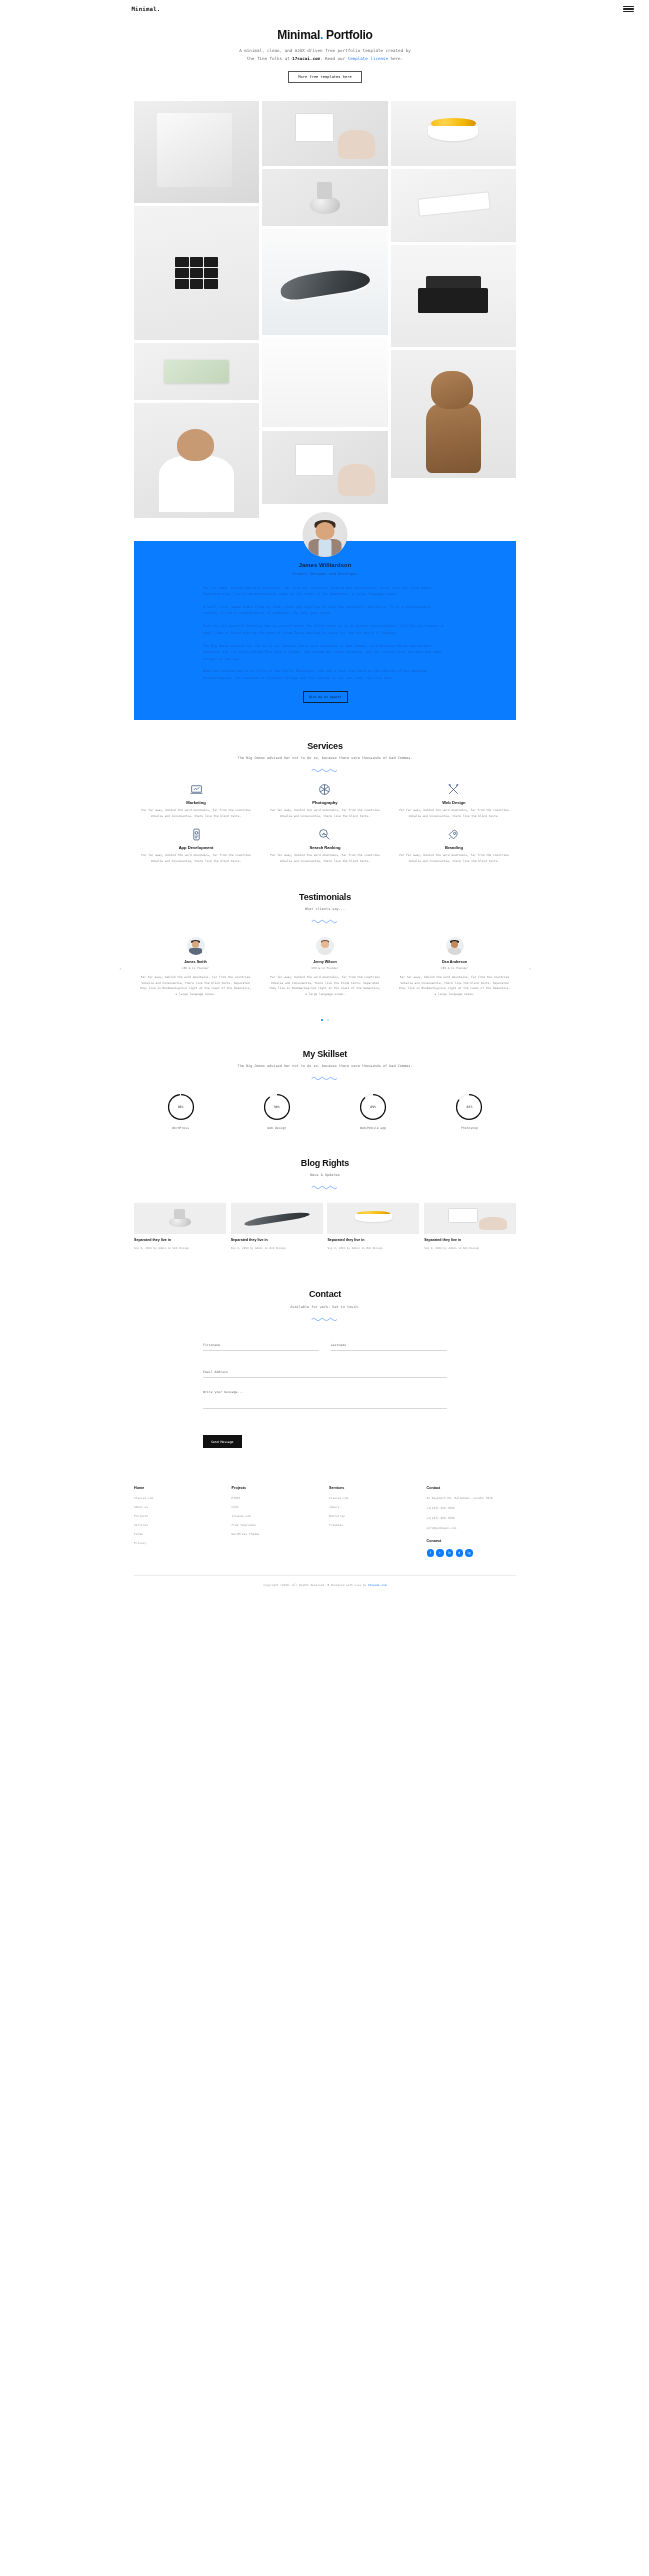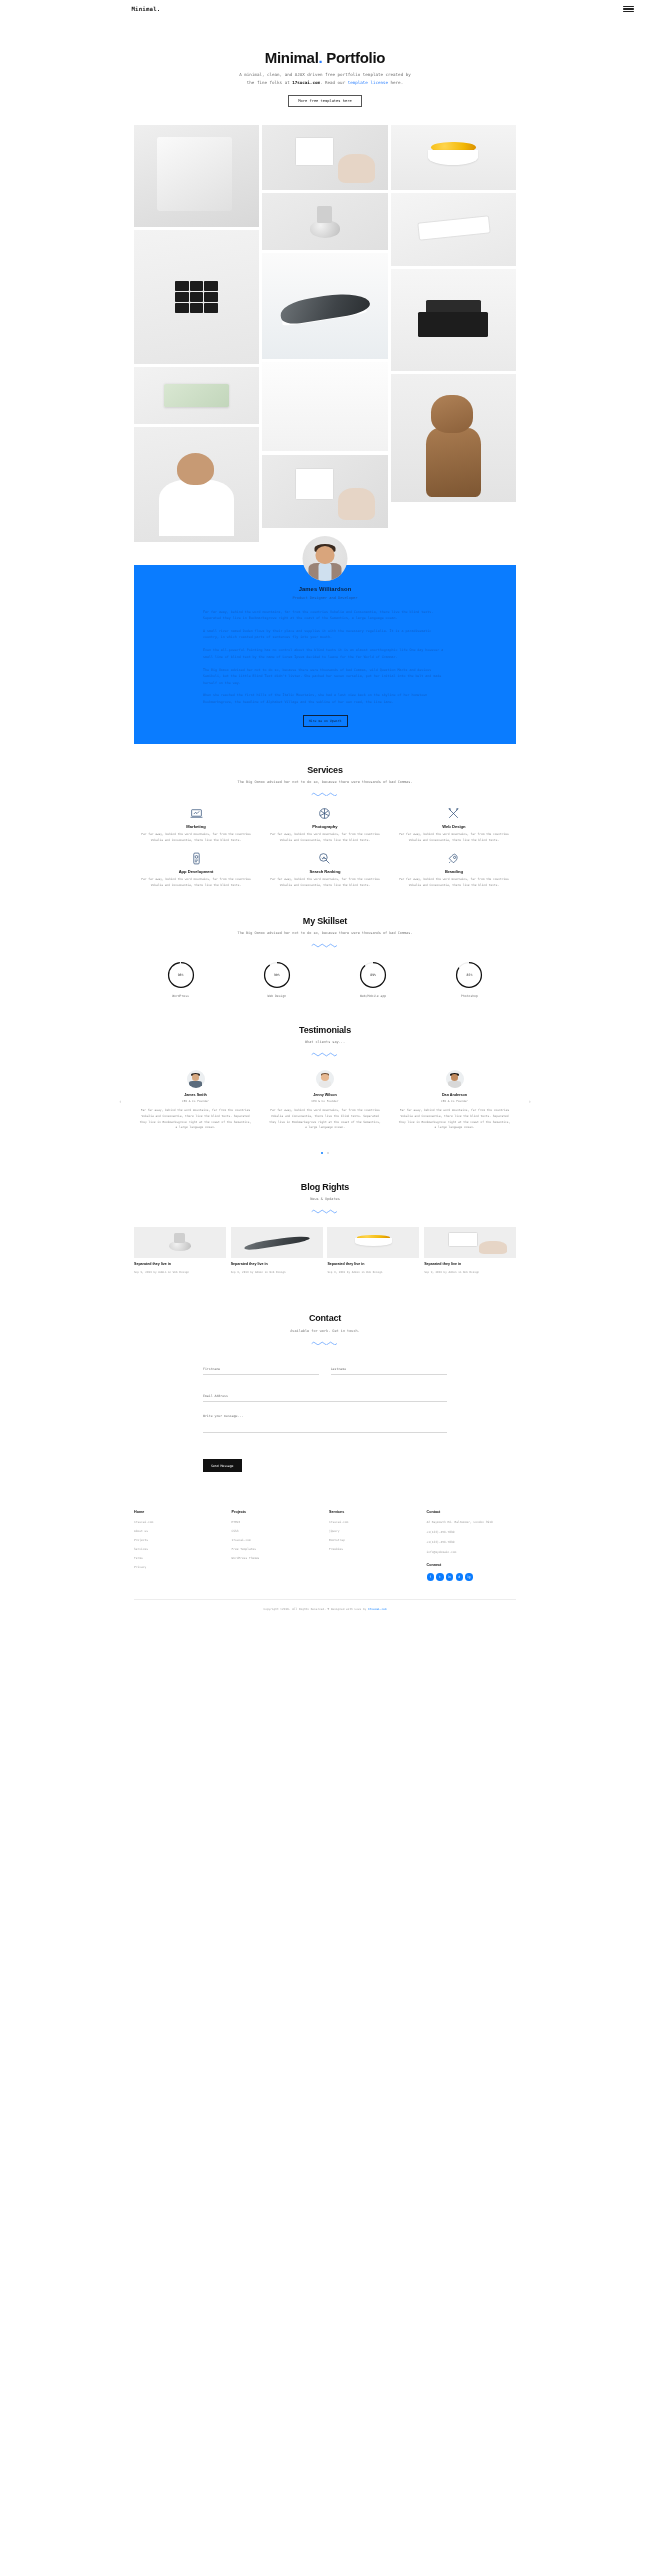--- a/index.html
+++ b/index.html
@@ -29,25 +29,24 @@
     color: #111;
     letter-spacing: 0.2px;
     margin-left: 120px;
   }
   .hamburger { width: 10.6px; display: flex; flex-direction: column; gap: 1.6px; cursor: pointer; margin-right: 4.9px;}
   .hamburger span { display:block; height: 1.1px; background: #222; border-radius: 0.8px; }
 
   
   .hero { text-align: center; padding: 9.7px 0 11.4px; }
   .hero h1 {
-    font-size: 15px;
+    font-size: 12px;
     font-weight: 700;
     letter-spacing: -0.3px;
     color: #131313;
-    margin-top: 21px;
   }
   .hero h1 .dot { color: #2a7fff; }
   .hero p {
     font-family: "DejaVu Sans Mono", monospace;
     font-size: 4.2px;
     line-height: 1.9;
     color: #6d6d6d;
     margin: 5.7px auto 0;
     width: 268px;
   }
@@ -371,20 +370,68 @@
               <path d="M6 18 l-2 2"></path>
             </svg>
           </div>
         <h4>Branding</h4>
         <p>Far far away, behind the word mountains, far from the countries Vokalia and Consonantia, there live the blind texts.</p>
       </div>
     </div>
   </div>
 
   <div class="section">
+    <h2>Testimonials</h2>
+    <div class="sub">What clients say...</div>
+    <svg class="squiggle" viewBox="0 0 40 8">
+        <path d="M1 5 Q4 1 7 5 T13 5 T19 5 T25 5 T31 5 T37 5" fill="none" stroke="#2a7fff" stroke-width="0.8"></path>
+      </svg>
+
+    <div class="testi-row">
+      <div class="arrow l">‹</div>
+      <div class="arrow r">›</div>
+
+      <div class="testi">
+        <div class="av">
+            <div class="b" style="background:#5b6b7c"></div>
+            <div class="h" style="background:#2e2722"></div>
+            <div class="f" style="background:#d6a880"></div>
+          </div>
+        <h5>James Smith</h5>
+        <div class="pos">CEO &amp; Co-Founder</div>
+        <p>Far far away, behind the word mountains, far from the countries Vokalia and Consonantia, there live the blind texts. Separated they live in Bookmarksgrove right at the coast of the Semantics, a large language ocean.</p>
+      </div>
+      <div class="testi">
+        <div class="av">
+            <div class="b" style="background:#e8e8e8"></div>
+            <div class="h" style="background:#6b4a2f"></div>
+            <div class="f" style="background:#e6b891"></div>
+          </div>
+        <h5>Jenny Wilson</h5>
+        <div class="pos">CEO &amp; Co-Founder</div>
+        <p>Far far away, behind the word mountains, far from the countries Vokalia and Consonantia, there live the blind texts. Separated they live in Bookmarksgrove right at the coast of the Semantics, a large language ocean.</p>
+      </div>
+      <div class="testi">
+        <div class="av">
+            <div class="b" style="background:#d8d8d8"></div>
+            <div class="h" style="background:#181512"></div>
+            <div class="f" style="background:#c08a5e"></div>
+          </div>
+        <h5>Dan Anderson</h5>
+        <div class="pos">CEO &amp; Co-Founder</div>
+        <p>Far far away, behind the word mountains, far from the countries Vokalia and Consonantia, there live the blind texts. Separated they live in Bookmarksgrove right at the coast of the Semantics, a large language ocean.</p>
+      </div>
+    </div>
+    <div class="dots">
+      <i class="on"></i>
+      <i></i>
+    </div>
+  </div>
+
+  <div class="section">
     <h2>My Skillset</h2>
     <div class="sub">The Big Oxmox advised her not to do so, because there were thousands of bad Commas.</div>
     <svg class="squiggle" viewBox="0 0 40 8">
         <path d="M1 5 Q4 1 7 5 T13 5 T19 5 T25 5 T31 5 T37 5" fill="none" stroke="#2a7fff" stroke-width="0.8"></path>
       </svg>
 
     <div class="skills">
       <div class="skill">
         <div class="ring">
           <svg width="28" height="28" viewBox="0 0 36 36">
@@ -418,68 +465,20 @@
       <div class="skill">
         <div class="ring">
           <svg width="28" height="28" viewBox="0 0 36 36">
               <circle cx="18" cy="18" r="16" fill="none" stroke="#efefef" stroke-width="1.6"></circle>
               <circle cx="18" cy="18" r="16" fill="none" stroke="#111" stroke-width="1.6" stroke-dasharray="85 100.5" transform="rotate(-90 18 18)" pathLength="100"></circle>
             </svg>
           <div class="val">85%</div>
         </div>
         <div class="lbl">Photoshop</div>
       </div>
-    </div>
-  </div>
-
-  <div class="section">
-    <h2>Testimonials</h2>
-    <div class="sub">What clients say...</div>
-    <svg class="squiggle" viewBox="0 0 40 8">
-        <path d="M1 5 Q4 1 7 5 T13 5 T19 5 T25 5 T31 5 T37 5" fill="none" stroke="#2a7fff" stroke-width="0.8"></path>
-      </svg>
-
-    <div class="testi-row">
-      <div class="arrow l">‹</div>
-      <div class="arrow r">›</div>
-
-      <div class="testi">
-        <div class="av">
-            <div class="b" style="background:#5b6b7c"></div>
-            <div class="h" style="background:#2e2722"></div>
-            <div class="f" style="background:#d6a880"></div>
-          </div>
-        <h5>James Smith</h5>
-        <div class="pos">CEO &amp; Co-Founder</div>
-        <p>Far far away, behind the word mountains, far from the countries Vokalia and Consonantia, there live the blind texts. Separated they live in Bookmarksgrove right at the coast of the Semantics, a large language ocean.</p>
-      </div>
-      <div class="testi">
-        <div class="av">
-            <div class="b" style="background:#e8e8e8"></div>
-            <div class="h" style="background:#6b4a2f"></div>
-            <div class="f" style="background:#e6b891"></div>
-          </div>
-        <h5>Jenny Wilson</h5>
-        <div class="pos">CEO &amp; Co-Founder</div>
-        <p>Far far away, behind the word mountains, far from the countries Vokalia and Consonantia, there live the blind texts. Separated they live in Bookmarksgrove right at the coast of the Semantics, a large language ocean.</p>
-      </div>
-      <div class="testi">
-        <div class="av">
-            <div class="b" style="background:#d8d8d8"></div>
-            <div class="h" style="background:#181512"></div>
-            <div class="f" style="background:#c08a5e"></div>
-          </div>
-        <h5>Dan Anderson</h5>
-        <div class="pos">CEO &amp; Co-Founder</div>
-        <p>Far far away, behind the word mountains, far from the countries Vokalia and Consonantia, there live the blind texts. Separated they live in Bookmarksgrove right at the coast of the Semantics, a large language ocean.</p>
-      </div>
-    </div>
-    <div class="dots">
-      <i class="on"></i>
-      <i></i>
     </div>
   </div>
 
   <div class="section">
     <h2>Blog Rights</h2>
     <div class="sub">News &amp; Updates</div>
     <svg class="squiggle" viewBox="0 0 40 8">
         <path d="M1 5 Q4 1 7 5 T13 5 T19 5 T25 5 T31 5 T37 5" fill="none" stroke="#2a7fff" stroke-width="0.8"></path>
       </svg>
 

